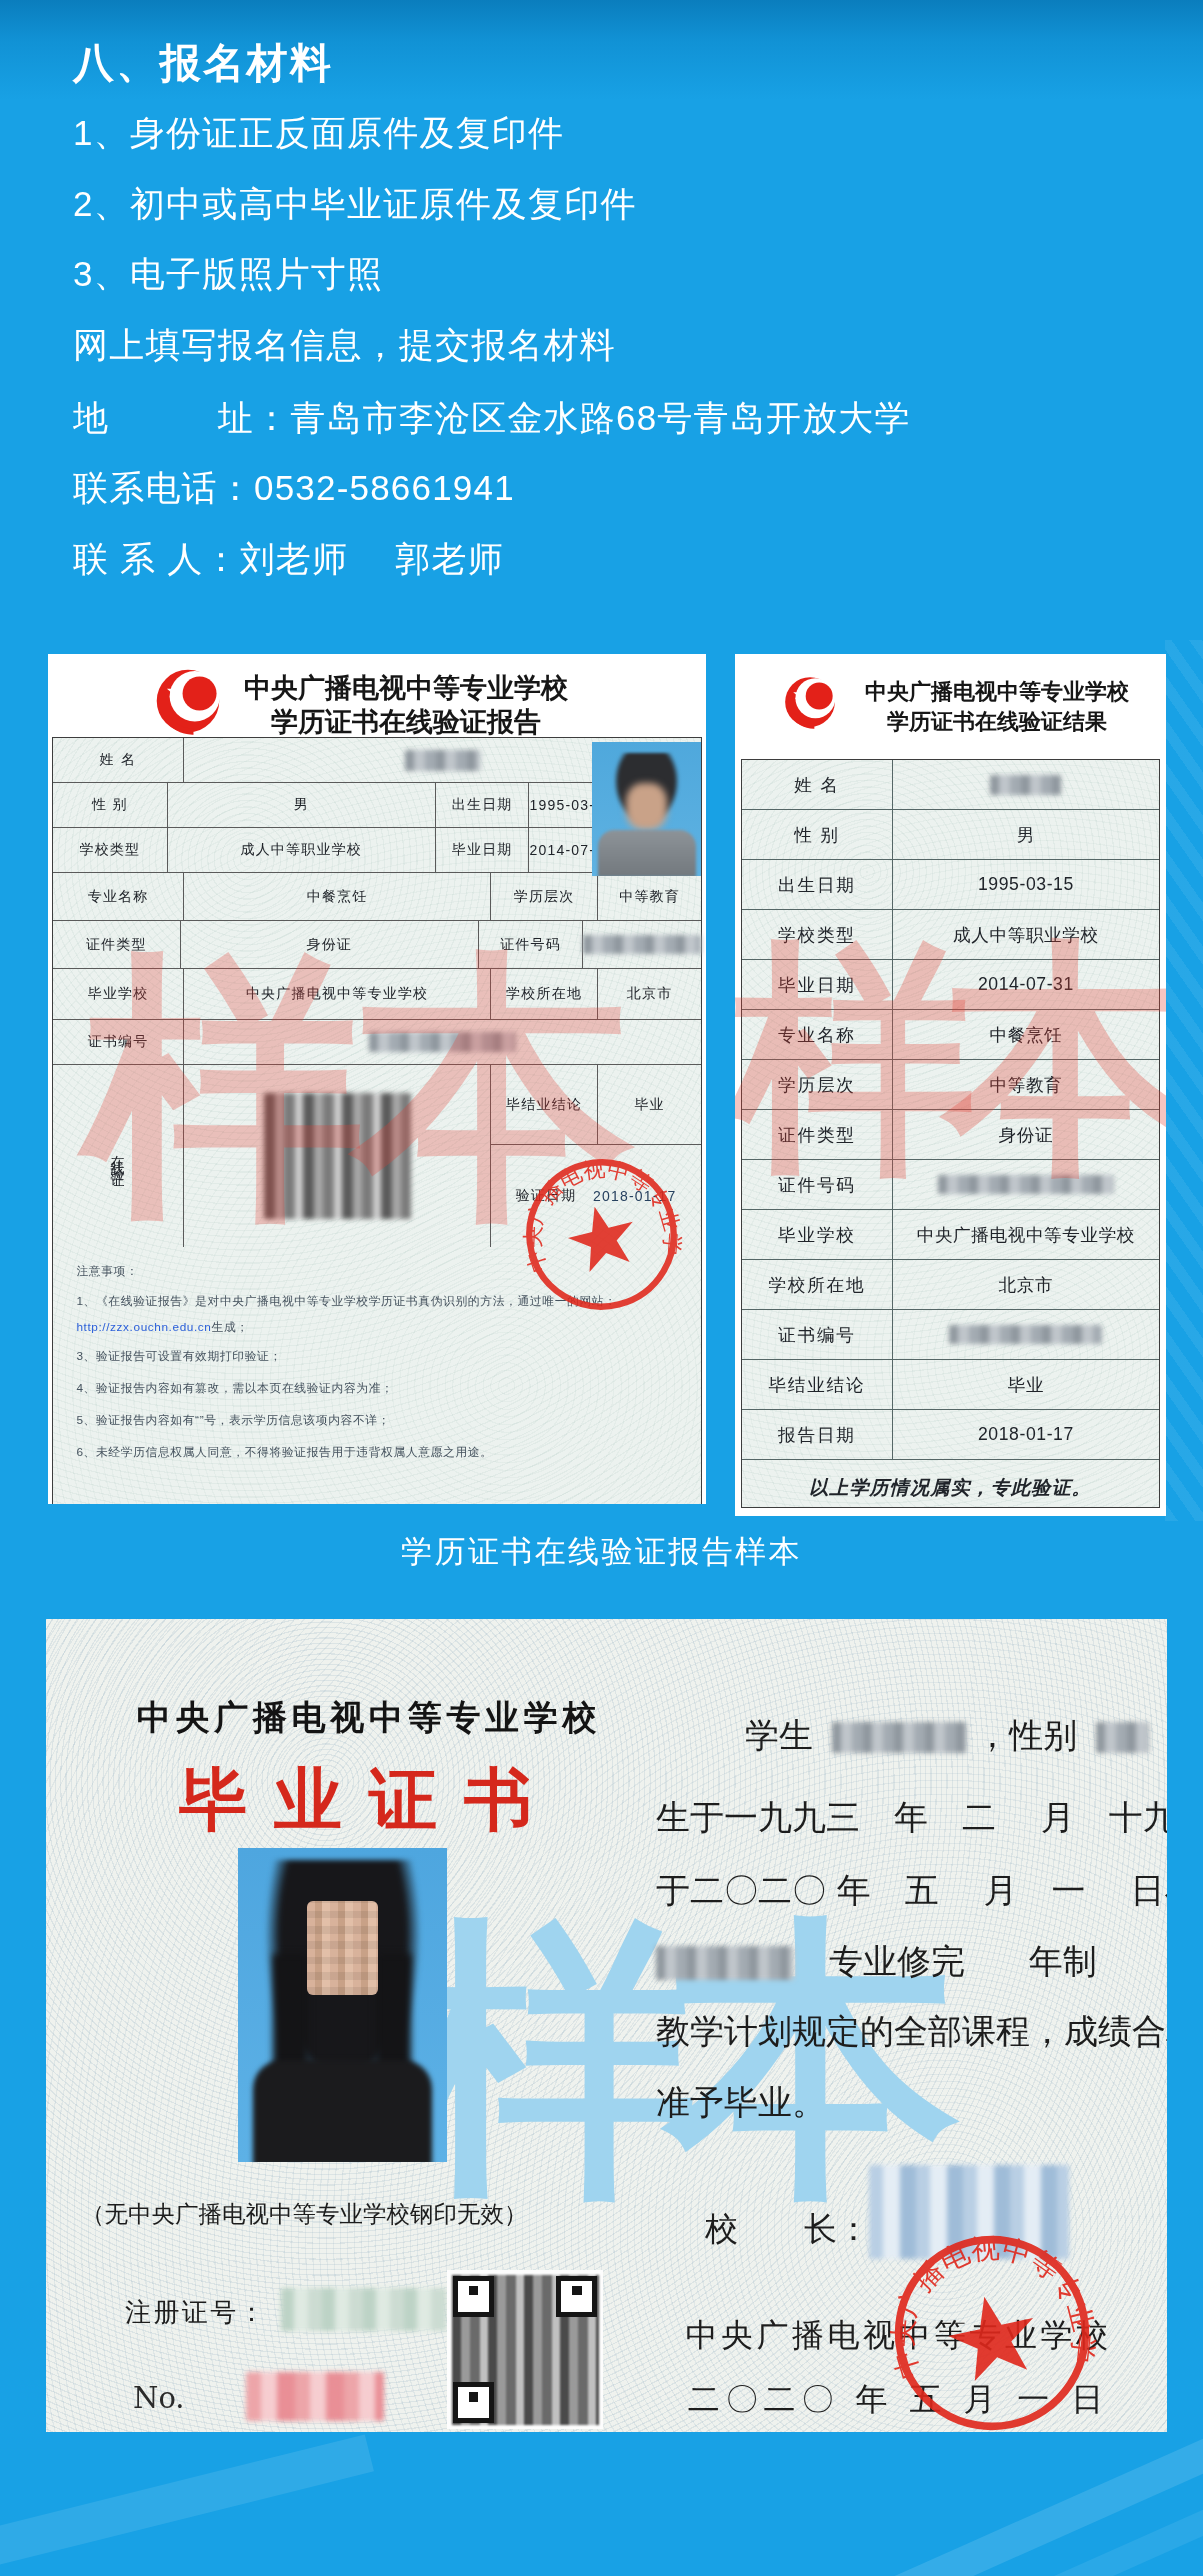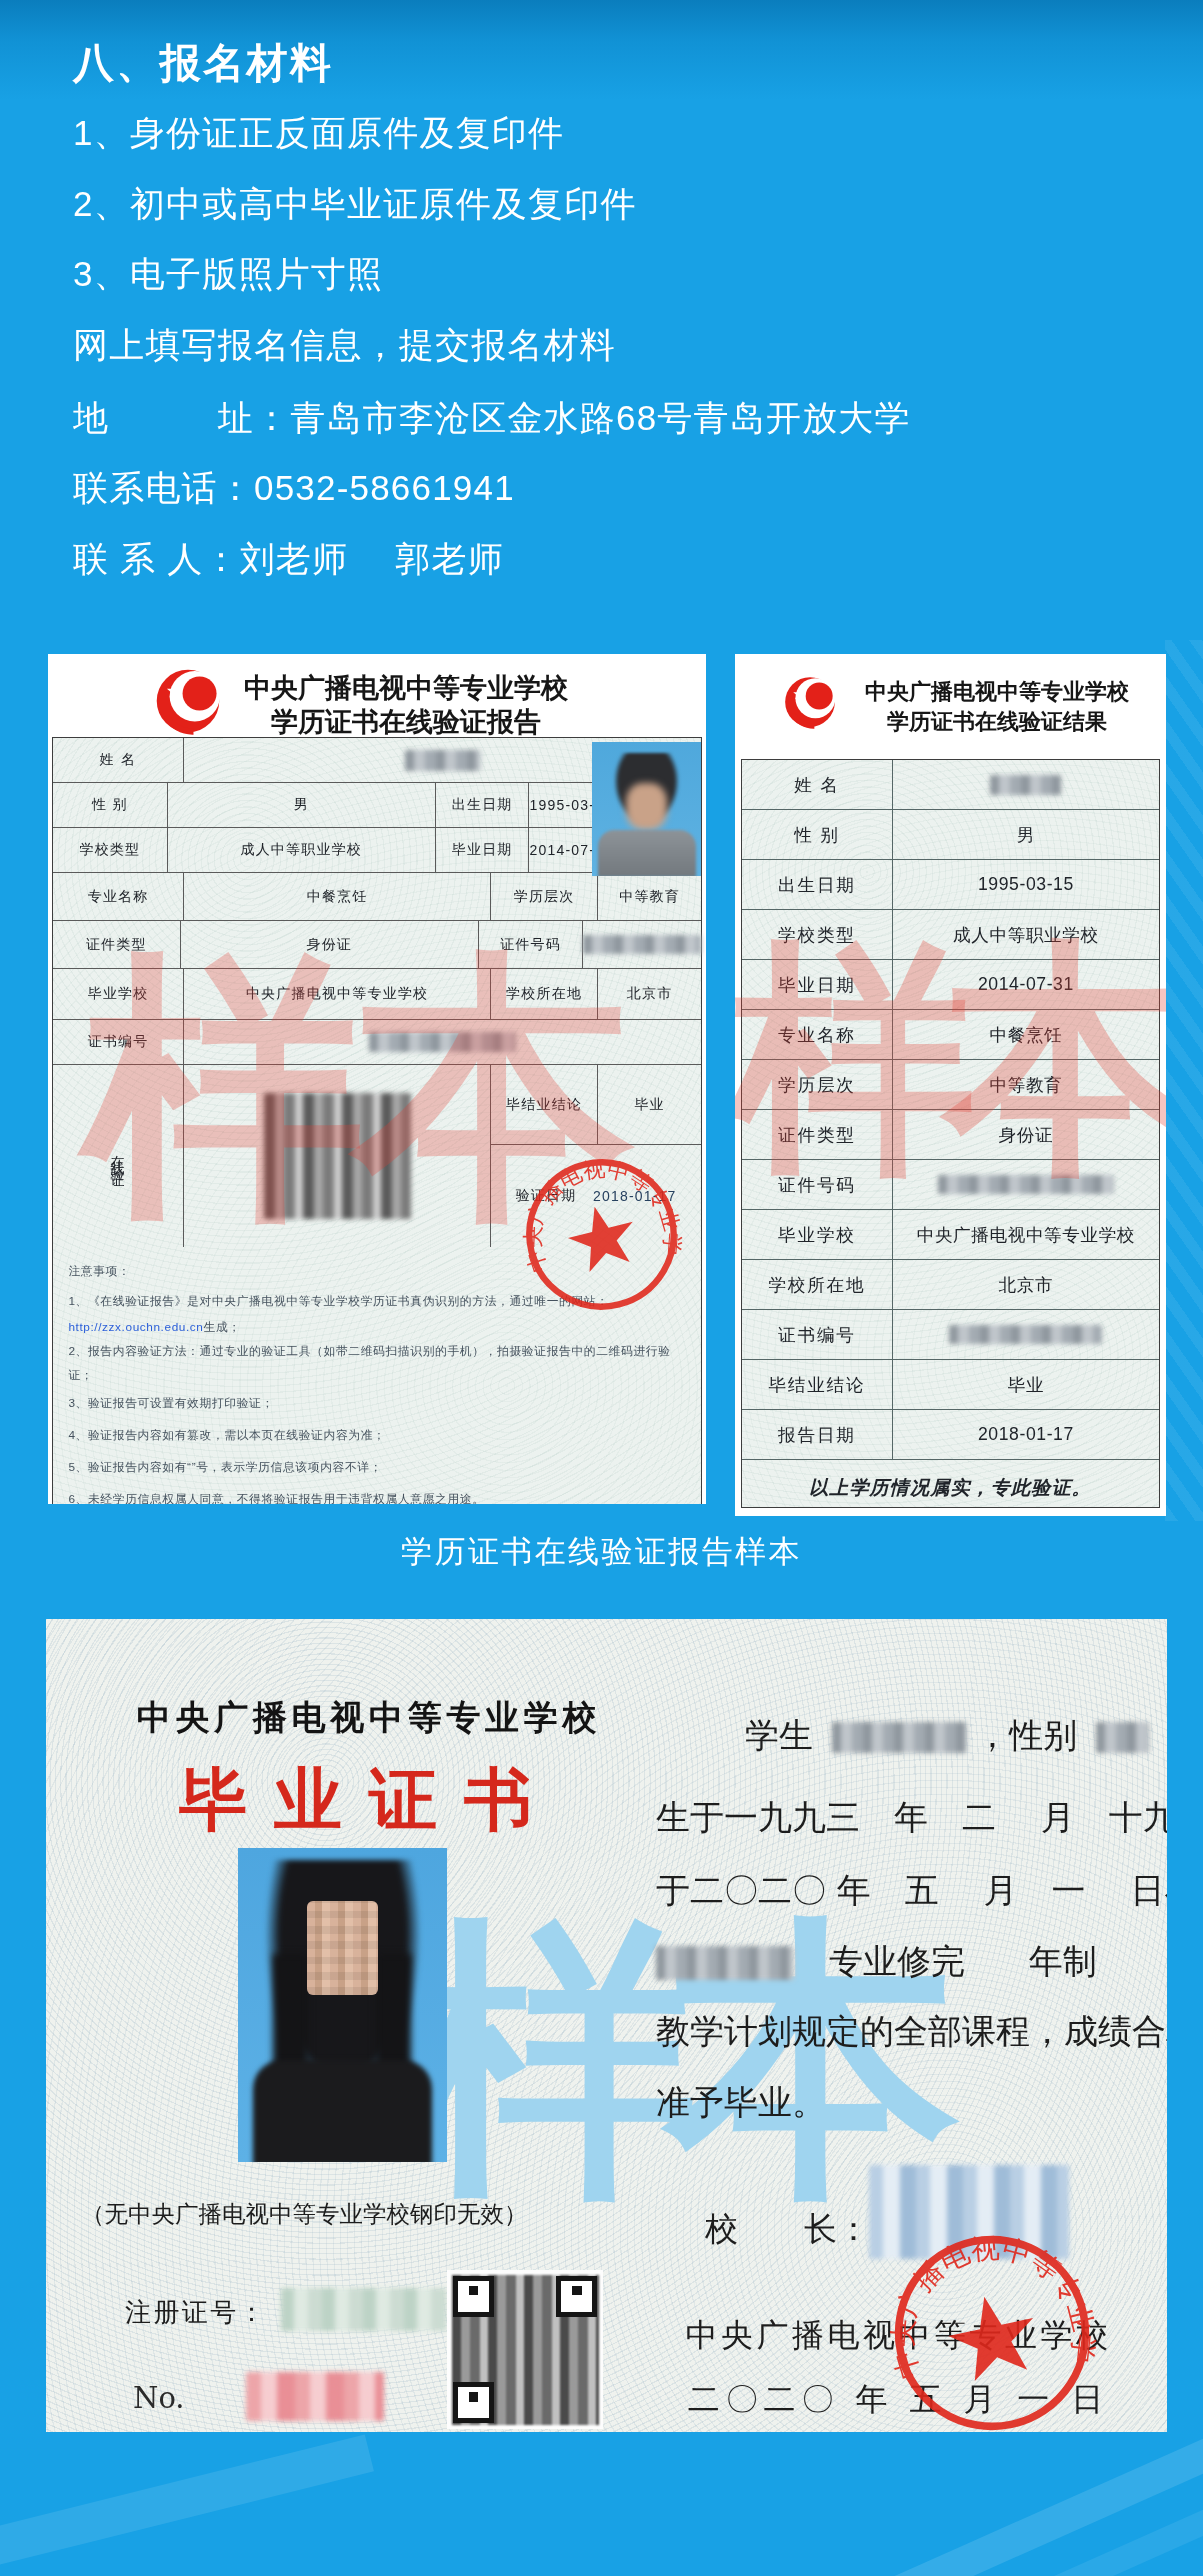--- a/index.html
+++ b/index.html
@@ -46,21 +46,21 @@
   .dip-line{position:absolute;color:#1d1d1d;font-size:34px;white-space:nowrap;}
   .qr-wrap{position:absolute;background:#fdfdfd;padding:4.7px;}
   .qr-mosaic{position:absolute;inset:4.7px;filter:blur(1.2px);
      background-image:repeating-linear-gradient(90deg,#4a4a4a 0 9.4px,#9a9a9a 9.4px 17.6px,#6a6a6a 17.6px 28px,#c0c0c0 28px 36px),
                       repeating-linear-gradient(0deg,rgba(255,255,255,.55) 0 8.2px,transparent 8.2px 17.6px,rgba(0,0,0,.35) 17.6px 26px,transparent 26px 35px);}
   .finder{position:absolute;width:31px;height:31px;border:5.9px solid #151515;background:#fff;z-index:2;}
   .finder::after{content:"";display:block;width:9.4px;height:9.4px;background:#151515;margin:4.7px auto;}
   .pixel-face{position:absolute;filter:blur(0.6px);border-radius:5.9px;
      background-image:repeating-linear-gradient(0deg,rgba(0,0,0,.07) 0 7.6px,transparent 7.6px 15.3px),
                       repeating-linear-gradient(90deg,#d8b29b 0 7.6px,#c8a187 7.6px 15.3px,#e2bfa8 15.3px 23px);}
-  .note-line{font-size:11.8px;color:#45525e;line-height:33px;white-space:nowrap;letter-spacing:0.6px;}
+  .note-line{font-size:11.8px;color:#45525e;line-height:33px;white-space:nowrap;letter-spacing:0.6px;margin-left:8px;}
   .vertical{writing-mode:vertical-rl;letter-spacing:5.9px;}
 </style>
 </head>
 <body>
 
 <div id="page">
 
   <div class="abs" style="left:-71px;top:2488px;width:447px;height:38px;background:rgba(255,255,255,0.10);transform:rotate(-14deg);"></div>
   <div class="abs" style="left:852px;top:2497px;width:447px;height:32px;background:rgba(255,255,255,0.12);transform:rotate(-24deg);"></div>
   <div class="abs" style="left:952px;top:2544px;width:353px;height:23.5px;background:rgba(255,255,255,0.08);transform:rotate(-24deg);"></div>
@@ -154,21 +154,20 @@
             <span style="color:#27415f;">2018-01-17</span>
           </div>
         </div>
       </div>
 
       <div style="padding:8.2px 15.3px 0 15.3px;">
         <div class="note-line">注意事项：</div>
         <div class="note-line" style="white-space:normal;line-height:26px;">
           <span>1、《在线验证报告》是对中央广播电视中等专业学校学历证书真伪识别的方法，通过唯一的网站：</span><span style="color:#2b5fd9;">http://zzx.ouchn.edu.cn</span><span>生成；</span>
         </div>
-        <div class="note-line" style="white-space:normal;line-height:23.5px;">2、报告内容验证方法：通过专业的验证工具（如带二维码扫描识别的手机），拍摄验证报告中的二维码进行验证；</div>
         <div class="note-line" style="line-height:32px;">3、验证报告可设置有效期打印验证；</div>
         <div class="note-line" style="line-height:32px;">4、验证报告内容如有篡改，需以本页在线验证内容为准；</div>
         <div class="note-line" style="line-height:32px;">5、验证报告内容如有“”号，表示学历信息该项内容不详；</div>
         <div class="note-line" style="line-height:32px;">6、未经学历信息权属人同意，不得将验证报告用于违背权属人意愿之用途。</div>
       </div>
     </div>
 
     <div class="abs" style="left:544px;top:88px;width:109px;height:134px;background:linear-gradient(180deg,#4fa8dc 0%,#5eb2e2 100%);z-index:3;overflow:hidden;">
       <div class="abs" style="left:22px;top:10.6px;width:65px;height:71px;background:radial-gradient(ellipse at 50% 40%,#2c2d30 60%,rgba(44,45,48,0) 72%);filter:blur(1.8px);"></div>
       <div class="abs" style="left:34px;top:41px;width:41px;height:47px;background:#c9a288;filter:blur(3.5px);border-radius:40%;"></div>

